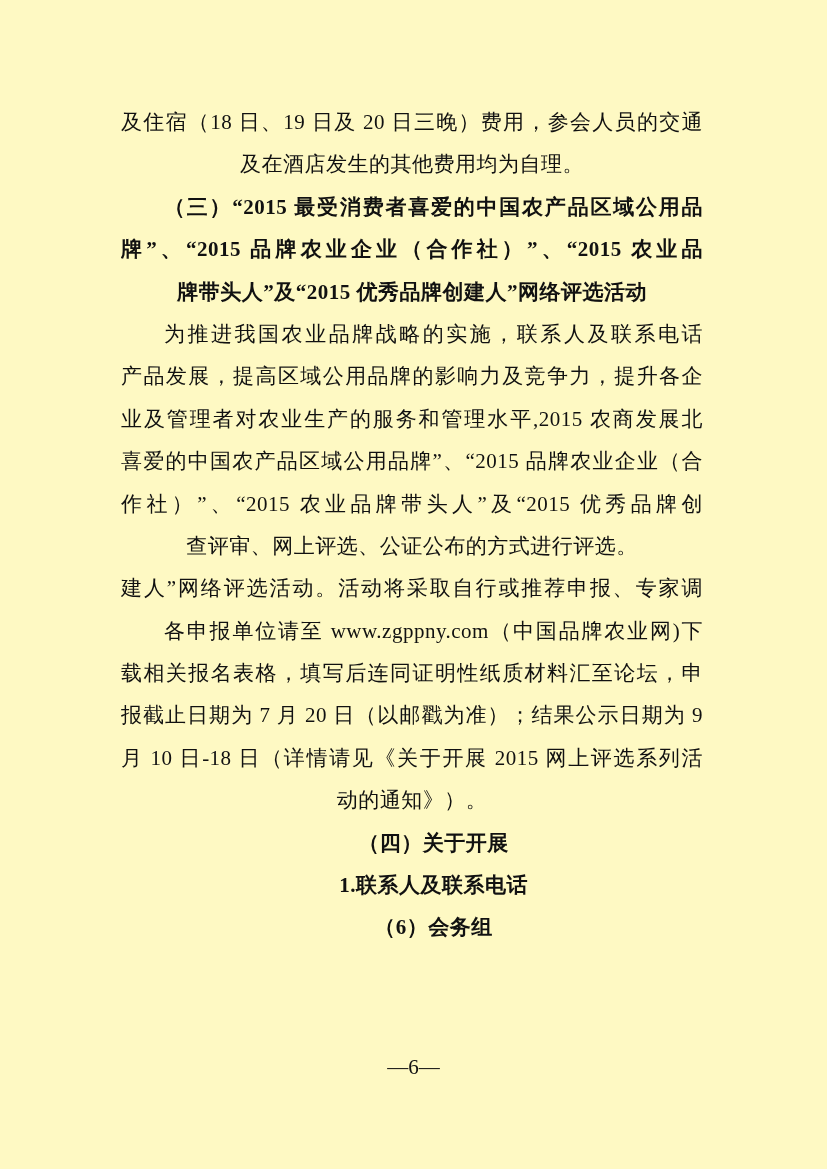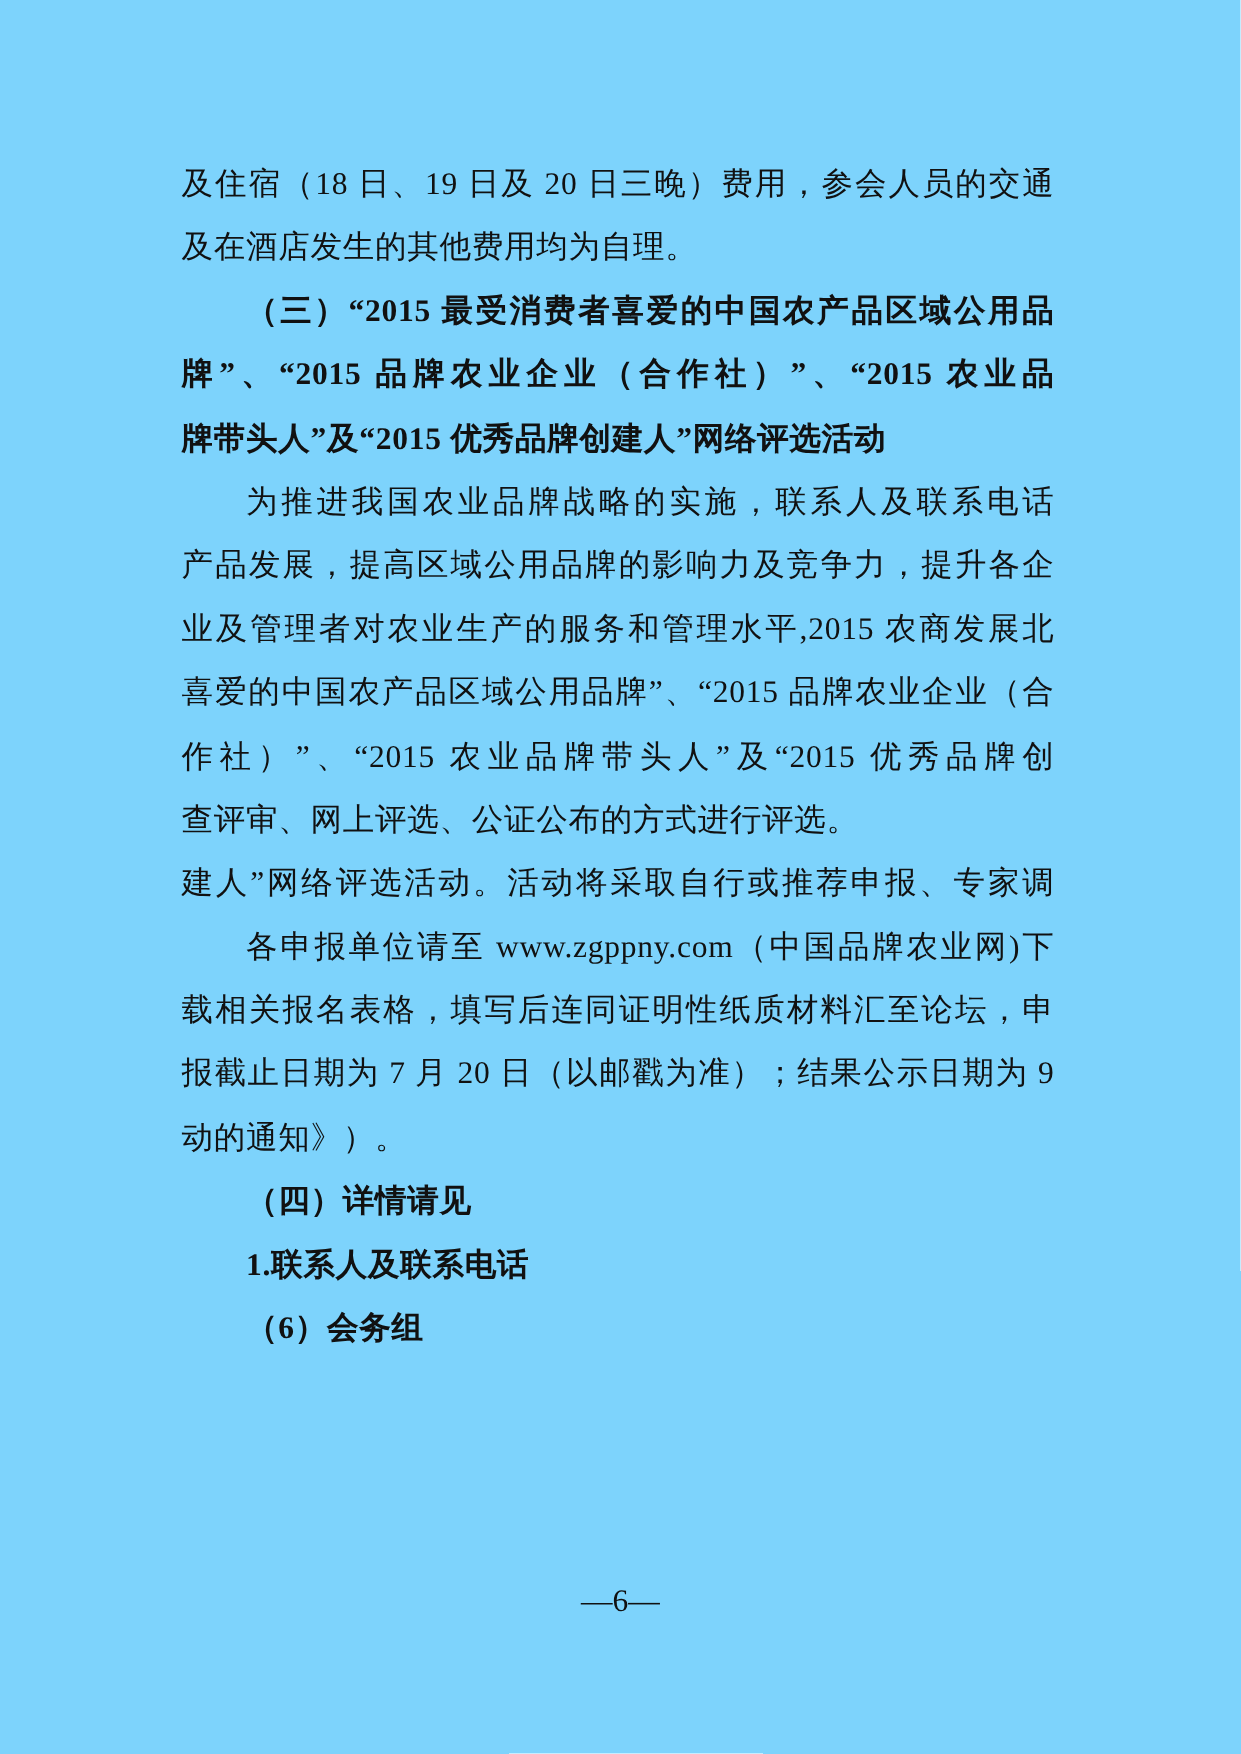--- a/index.html
+++ b/index.html
@@ -4,38 +4,38 @@
 <style>
   html, body {
     margin: 0;
     padding: 0;
     background: #ffffff;
   }
   .page {
     position: relative;
     width: 827px;
     height: 1169px;
-    background: #7dd3fc;
+    background: #fef9c3;
     overflow: hidden;
     font-family: "Liberation Serif", "DejaVu Serif", serif;
     color: #111111;
   }
   .doc-body {
     position: absolute;
     top: 101px;
     left: 121px;
     width: 582px;
     font-size: 21px;
   }
   .block { margin: 0; padding: 0; }
   .block.bold { font-weight: bold; }
   .line {
     height: 42.4px;
     line-height: 42.4px;
-    text-align: left;
+    text-align: center;
     overflow: hidden;
     letter-spacing: 0.5px;
   }
   
   .line.just {
     text-align: justify;
     text-align-last: justify;
   }
   
   .line.first { text-indent: 43px; }
@@ -71,24 +71,25 @@
         <div class="line just">业及管理者对农业生产的服务和管理水平,2015 农商发展北</div>
         <div class="line just">喜爱的中国农产品区域公用品牌”、“2015 品牌农业企业（合</div>
         <div class="line just">作社）”、“2015 农业品牌带头人”及“2015 优秀品牌创</div>
         <div class="line">查评审、网上评选、公证公布的方式进行评选。</div>
         <div class="line just">建人”网络评选活动。活动将采取自行或推荐申报、专家调</div>
       </div>
       <div class="block">
         <div class="line just first">各申报单位请至 www.zgppny.com（中国品牌农业网)下</div>
         <div class="line just">载相关报名表格，填写后连同证明性纸质材料汇至论坛，申</div>
         <div class="line just">报截止日期为 7 月 20 日（以邮戳为准）；结果公示日期为 9</div>
+        <div class="line just">月 10 日-18 日（详情请见《关于开展 2015 网上评选系列活</div>
         <div class="line">动的通知》）。</div>
       </div>
       <div class="block bold">
-        <div class="line first">（四）详情请见</div>
+        <div class="line first">（四）关于开展</div>
       </div>
       <div class="block bold">
         <div class="line first">1.联系人及联系电话</div>
       </div>
       <div class="block bold">
         <div class="line first">（6）会务组</div>
       </div>
     </div>
   <div class="footer">—6—</div>
 </div>

